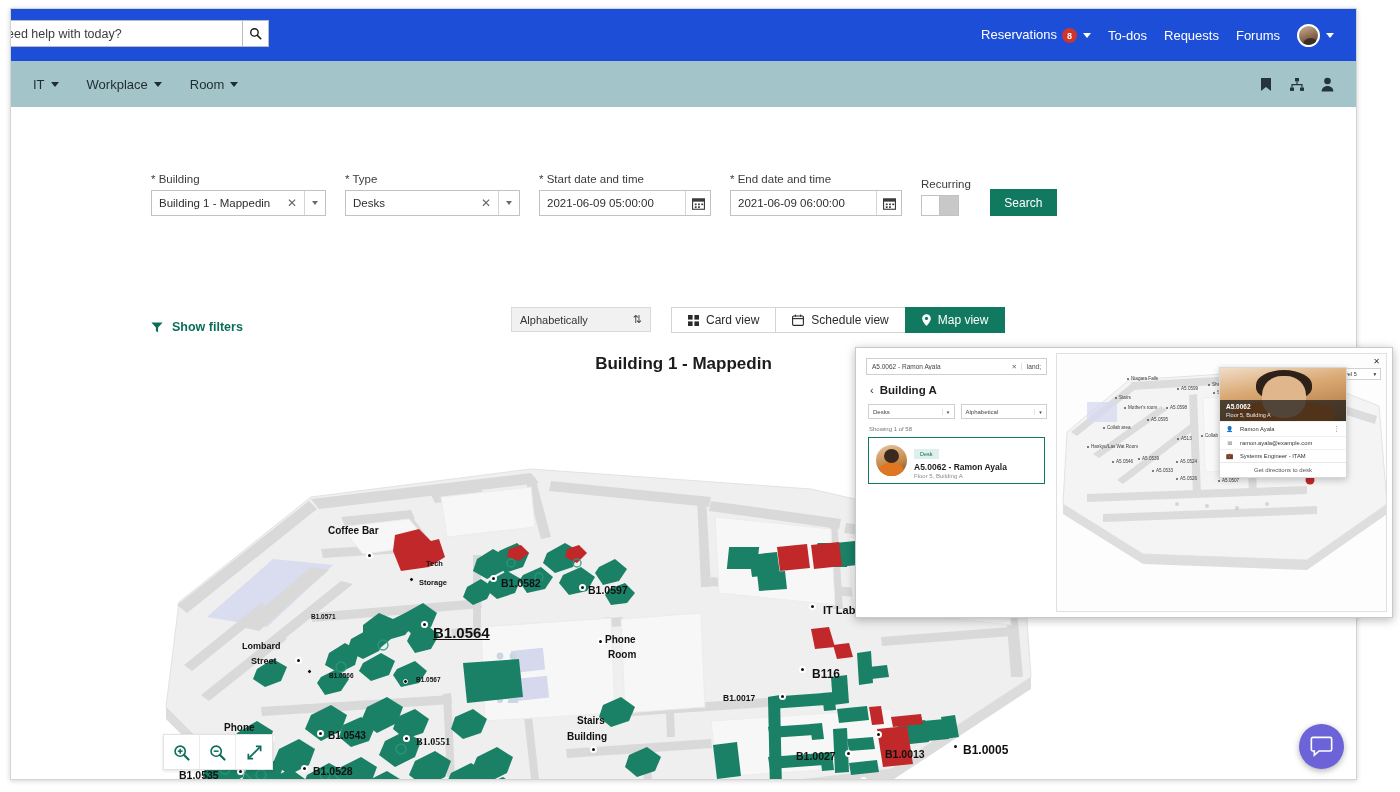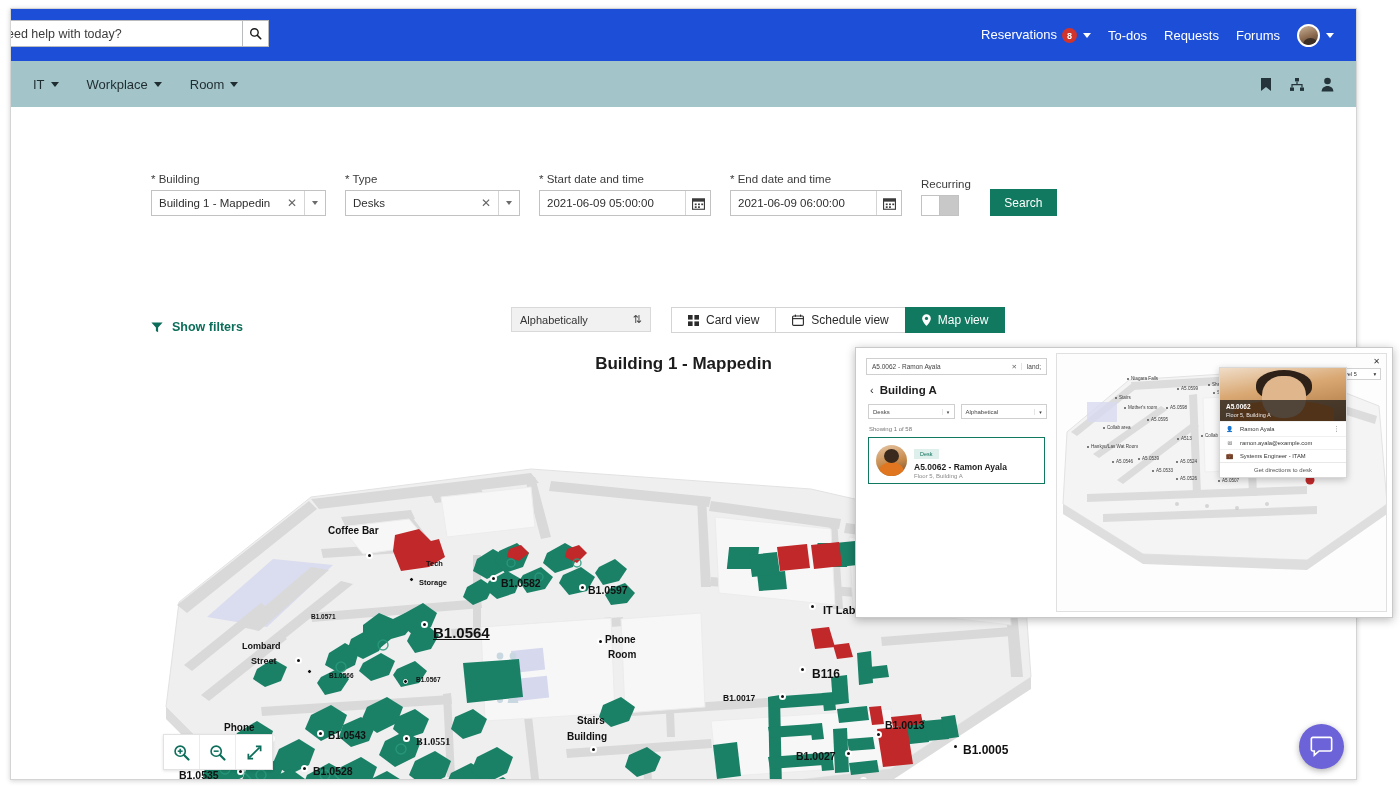--- a/index.html
+++ b/index.html
@@ -717,21 +717,21 @@
           <div class="mlabel" style="left: 597px; top: 272px; font-size: 10px;">Room</div>
           <div class="mlabel" style="left: 566px; top: 338px; font-size: 10px;">Stairs</div>
           <div class="mlabel" style="left: 556px; top: 354px; font-size: 10px;">Building</div>
           <div class="mdot" style="left: 579px; top: 369px;"></div>
           <div class="mlabel" style="left: 812px; top: 227px; font-size: 11px;">IT Lab</div>
           <div class="mdot" style="left: 798px; top: 226px;"></div>
           <div class="mlabel" style="left: 801px; top: 290px; font-size: 12px;">B116</div>
           <div class="mdot" style="left: 788px; top: 289px;"></div>
           <div class="mlabel" style="left: 712px; top: 316px; font-size: 8.5px;">B1.0017</div>
           <div class="mdot" style="left: 768px; top: 316px;"></div>
-          <div class="mlabel" style="left: 874px; top: 342px; font-size: 10.5px;">B1.0013</div>
+          <div class="mlabel" style="left: 874px; top: 371px; font-size: 10.5px;">B1.0013</div>
           <div class="mdot" style="left: 864px; top: 354px;"></div>
           <div class="mlabel" style="left: 952px; top: 366px; font-size: 12px;">B1.0005</div>
           <div class="mdot" style="left: 941px; top: 366px;"></div>
           <div class="mlabel" style="left: 785px; top: 373px; font-size: 10.5px;">B1.0027</div>
           <div class="mdot" style="left: 834px; top: 373px;"></div>
           <div class="mlabel" style="left: 861px; top: 401px; font-size: 10.5px;">B1.0028</div>
           <div class="mdot" style="left: 849px; top: 400px;"></div>
           <div class="mlabel" style="left: 213px; top: 345px; font-size: 10px;">Phone</div>
           <div class="mdot" style="left: 257px; top: 358px;"></div>
           <div class="mlabel" style="left: 218px; top: 359px; font-size: 10px;">Room</div>

